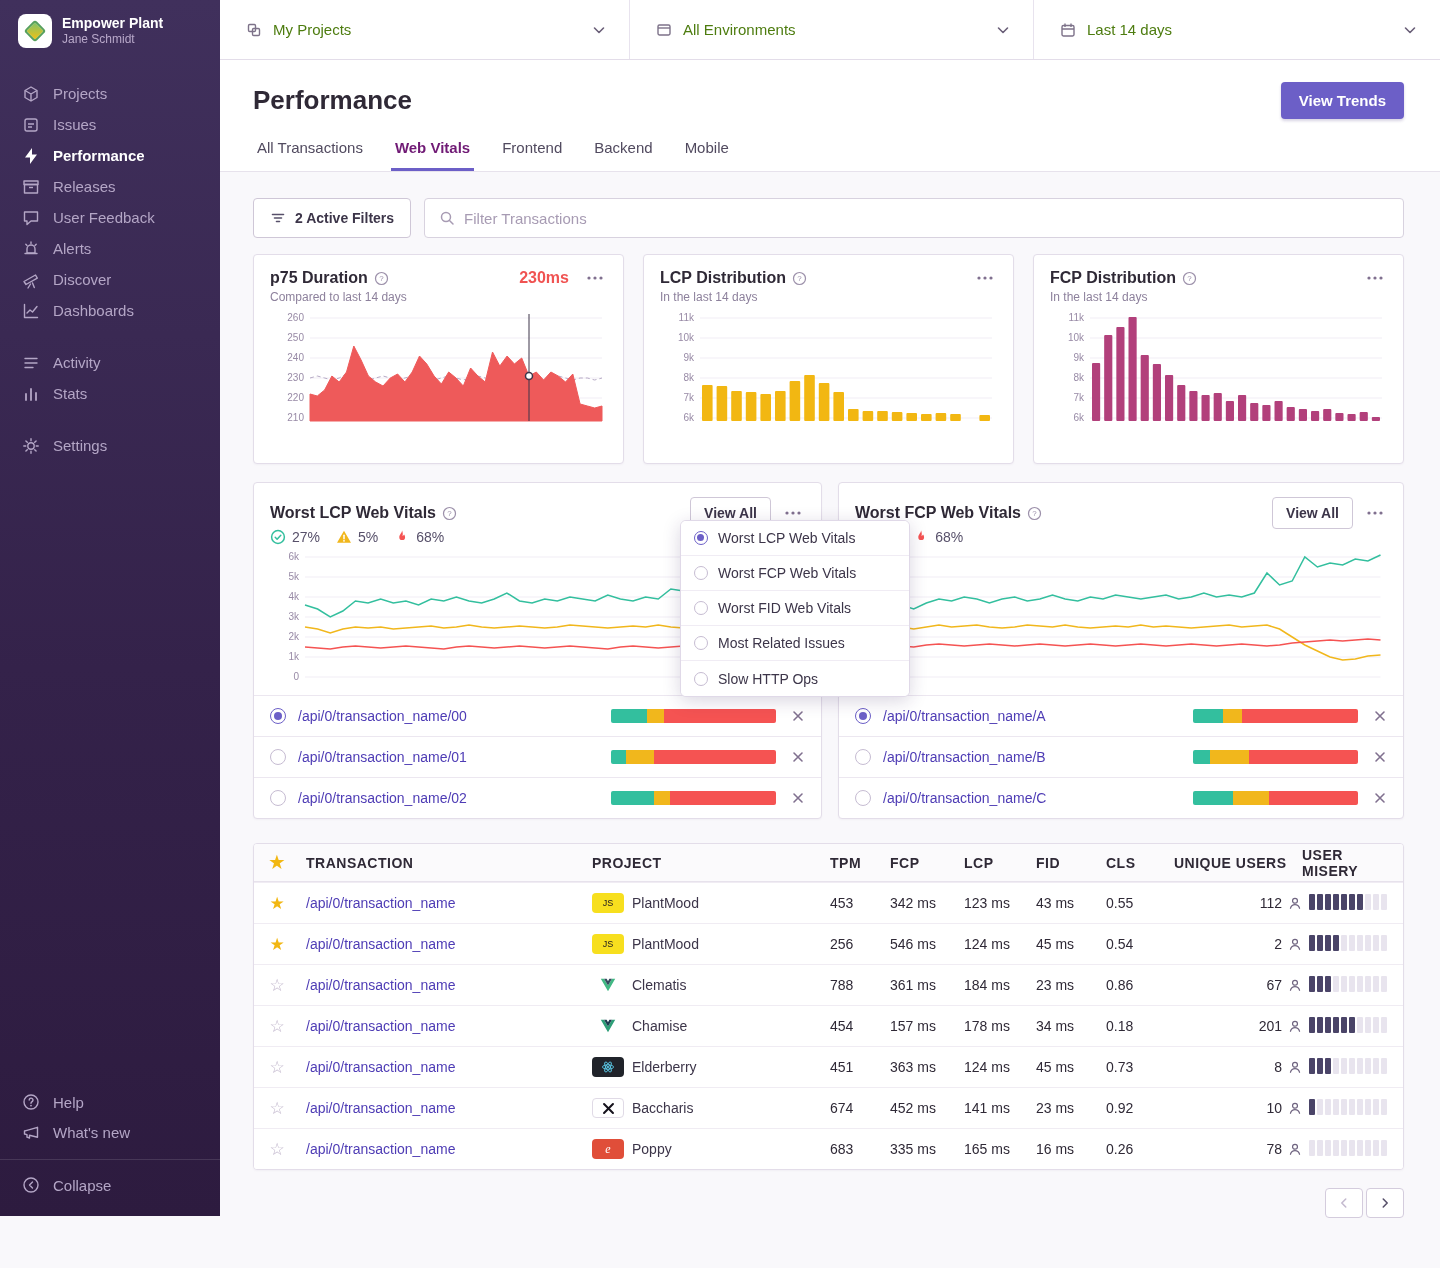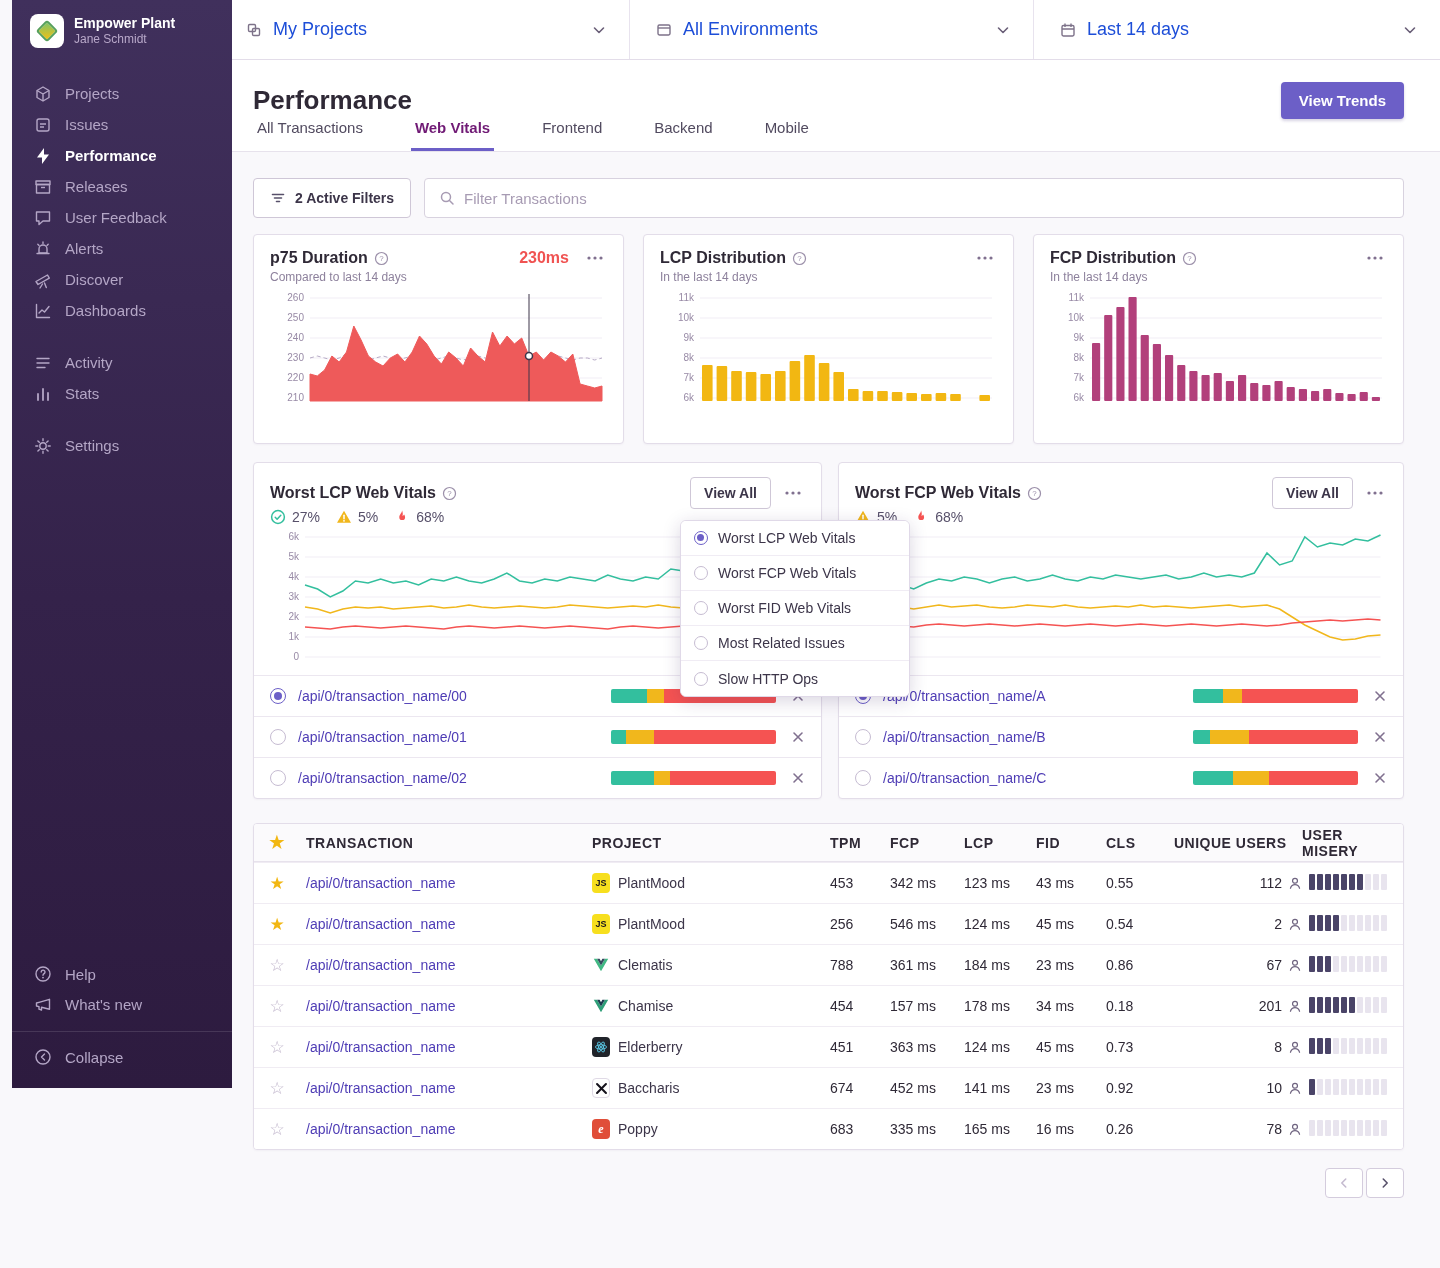--- a/index.html
+++ b/index.html
@@ -2,21 +2,21 @@
 <html><head>
 <meta charset="utf-8">
 <style>
   *{margin:0;padding:0;box-sizing:border-box}
   html,body{width:1440px;height:1268px}
   body{font-family:"Liberation Sans",sans-serif;background:#f9f8fb;position:relative;overflow:hidden;color:#2f2936}
   svg{display:block}
   a{text-decoration:none}
 
   
-  .sidebar{position:absolute;left:12px;top:0;width:220px;height:1088px;background:linear-gradient(180deg,#40305c 0%,#34224a 55%,#2d1b3f 100%);color:#b4a6c6;z-index:60}
+  .sidebar{position:absolute;left:0;top:0;width:220px;height:1216px;background:linear-gradient(180deg,#40305c 0%,#34224a 55%,#2d1b3f 100%);color:#b4a6c6;z-index:60}
   .org{display:flex;align-items:center;gap:10px;padding:14px 16px 0 18px;cursor:pointer}
   .org-logo{width:34px;height:34px;background:#fff;border-radius:8px;display:flex;align-items:center;justify-content:center;flex:0 0 auto}
   .diamond{width:16px;height:16px;transform:rotate(45deg);background:linear-gradient(135deg,#7fc46b,#f2c012);border-radius:3px;border:2px solid #57a05c}
   .org-name{color:#fff;font-size:14px;font-weight:700;line-height:17px}
   .user-name{color:#b9a9ca;font-size:12px;line-height:15px}
   .nav{margin-top:30px}
   .nav-item{display:flex;align-items:center;gap:13px;height:31px;padding:0 12px 0 22px;font-size:15px;color:#b4a6c6;cursor:pointer}
   .nav-item.active{color:#fff;font-weight:600}
   .nicon{width:18px;height:18px;flex:0 0 auto;color:inherit}
   .nav-gap{height:21px}
@@ -26,30 +26,30 @@
 
   
   .main{position:absolute;left:220px;top:0;width:1220px;height:1268px;background:#f9f8fb}
 
   
   .topbar{height:60px;background:#fff;border-bottom:1px solid #e3dde9;display:flex}
   .tb-zone{display:flex;align-items:center;gap:11px;padding:0 22px 0 26px;cursor:pointer}
   .tb-zone:nth-child(1){width:410px;border-right:1px solid #e8e3ee}
   .tb-zone:nth-child(2){width:404px;border-right:1px solid #e8e3ee}
   .tb-zone:nth-child(3){width:406px}
-  .tb-label{font-size:18px;color:#1d4ed8;flex:1}
+  .tb-label{font-size:15px;color:#4d7c0f;flex:1}
   .tbicon{color:#7d7289}
   .chev{color:#6a5f78}
 
   
   .page-head{background:#fff;border-bottom:1px solid #e7e2ec;padding:22px 36px 0 33px}
   .title-row{display:flex;align-items:center;justify-content:space-between}
   .page-title{font-size:26px;font-weight:700;color:#2f2936}
   .btn-primary{background:#6C5FC7;color:#fff;font-size:15px;font-weight:600;border:none;border-radius:4px;padding:10px 18px;cursor:pointer;font-family:inherit;box-shadow:0 2px 3px rgba(60,40,120,.2)}
-  .tabs{display:flex;gap:44px;}
+  .tabs{display:flex;gap:24px;margin-top:20px}
   .tab{font-size:15px;color:#514a5f;padding:0 4px 12px 4px;border-bottom:3px solid transparent;cursor:pointer}
   .tab.active{color:#701a75;border-bottom-color:#6C5FC7;font-weight:700}
 
   
   .content{padding:26px 36px 0 33px}
 
   .filter-row{display:flex;gap:13px}
   .btn-filters{display:flex;align-items:center;gap:9px;background:#fff;border:1px solid #cfc7d7;border-radius:4px;height:40px;padding:0 16px;font-size:14px;font-weight:600;color:#3c3549;cursor:pointer;font-family:inherit}
   .search-box{flex:1;display:flex;align-items:center;gap:9px;background:#fff;border:1px solid #d8d2df;border-radius:4px;height:40px;padding:0 14px}
   .search-box input{border:none;outline:none;flex:1;font-size:15px;font-family:inherit;color:#3c3549}
@@ -109,21 +109,21 @@
   .c-txn{padding-left:6px}
   .c-proj{padding-left:12px;display:flex;align-items:center;gap:8px;color:#3c3549}
   .num,.h-num{text-align:left}
   .c-users{display:flex;align-items:center;justify-content:flex-end;gap:6px}
   .c-misery{display:flex;justify-content:flex-end}
   .tlink{color:#4e3cb5;cursor:pointer}
   .star{font-size:17px;line-height:1;color:#c1b6cc;cursor:pointer}
   .star.filled{color:#F2B712}
   .mcell{display:inline-block;width:6px;height:16px;border-radius:1px;background:#e8e4ee;margin-left:2px}
   .mcell.on{background:#4a4468}
-  .picon{width:18px;height:20px;border-radius:4px;display:flex;align-items:center;justify-content:center;flex:0 0 auto;font-weight:700}
+  .picon{width:32px;height:20px;border-radius:4px;display:flex;align-items:center;justify-content:center;flex:0 0 auto;font-weight:400}
   .picon-js{background:#F7DF1E;color:#17141f;font-size:9px}
   .picon-ember{background:#E04E39;color:#fff;font-size:12px;font-style:italic;font-family:"Liberation Serif",serif}
   .picon-x{background:#fff;border:1px solid #e0dae6}
   .picon-react{background:#20232a}
 
   
   .pager{display:flex;justify-content:flex-end;gap:3px;margin-top:18px;padding-bottom:38px}
   .pbtn{width:38px;height:30px;background:#fff;border:1px solid #d4ccdd;border-radius:4px;display:flex;align-items:center;justify-content:center;cursor:pointer}
   .pbtn.disabled{color:#c4bacf}
   .pbtn.enabled{color:#57506a}

